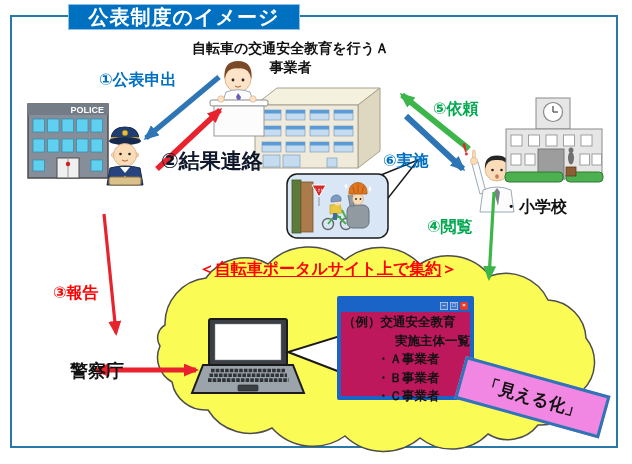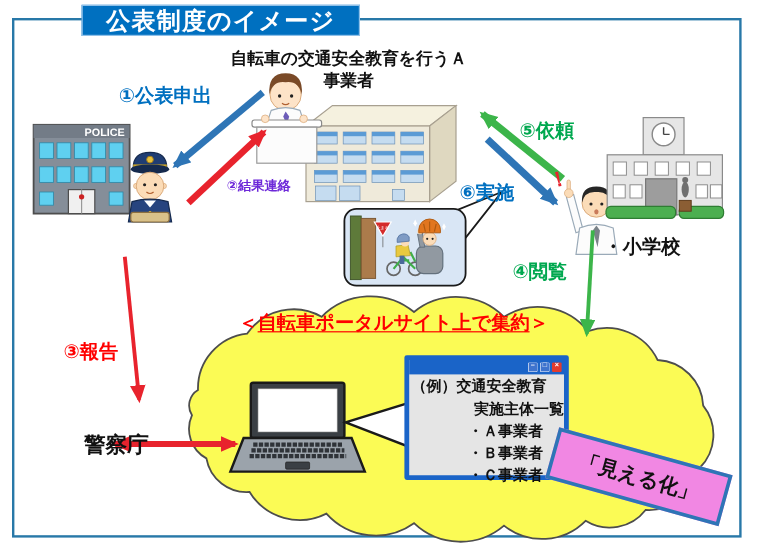--- a/index.html
+++ b/index.html
@@ -6,46 +6,46 @@
   .canvas{position:relative;width:632px;height:464px;background:#fff;overflow:hidden;
           font-family:"Liberation Sans","DejaVu Sans",sans-serif;}
   .frame{position:absolute;left:10px;top:15px;width:604px;height:429px;
          border:2px solid #2878A8;z-index:1;}
   svg.scene{position:absolute;left:0;top:0;z-index:2;}
   .banner{position:absolute;left:36px;top:4px;width:230px;height:24px;background:#0070C0;
           border:1px solid #8FC0E8;color:#fff;font-size:20px;font-weight:bold;
           display:flex;align-items:center;justify-content:center;z-index:9;letter-spacing:1px;margin-left:32px;}
   .lbl{position:absolute;font-weight:bold;white-space:nowrap;z-index:5;}
   #lbl-s1{left:99px;top:70px;font-size:16px;color:#0070C0;}
-  #lbl-s2{left:161px;top:147px;font-size:11px;color:#6d28d9;margin-left:28px;}
+  #lbl-s2{left:161px;top:147px;font-size:21px;color:#0f172a;}
   #lbl-s3{left:53px;top:283px;font-size:16px;color:#FF0000;}
   #lbl-s4{left:427px;top:217px;font-size:16px;color:#00A84F;}
   #lbl-s5{left:433px;top:99px;font-size:16px;color:#00A84F;}
   #lbl-s6{left:383px;top:151px;font-size:16px;color:#0070C0;}
   #lbl-operator{left:188px;top:39px;width:205px;text-align:center;font-size:14px;
                 color:#111;line-height:19px;}
   #lbl-police{left:44px;top:186px;font-size:16.5px;color:#111;}
   #lbl-npa{left:24px;top:359px;font-size:18px;color:#111;margin-left:46px;}
   #lbl-audience{left:503px;top:196px;font-size:16px;color:#111;line-height:22px;}
   #lbl-exclaim{left:457px;top:138px;font-size:17px;color:#E8232D;transform:rotate(-14deg);}
   #portal-heading{left:186px;top:259px;width:284px;text-align:center;font-size:16px;
                   color:#FF0000;}
   #portal-heading .u{text-decoration:underline;text-underline-offset:2px;}
   .browser{position:absolute;left:337px;top:296px;width:129px;height:96px;
-           border:4px solid #1A64C8;border-radius:2px;background:#e5e5e5;z-index:6;}
+           border:4px solid #1A64C8;border-radius:2px;background:#be185d;z-index:6;}
   .browser-titlebar{height:12px;background:#1A64C8;display:flex;justify-content:flex-end;
            align-items:center;gap:2px;padding-right:2px;}
   .wbtn{width:8px;height:8px;font-size:6px;line-height:7px;text-align:center;color:#fff;
            font-weight:bold;border-radius:1px;}
   .b1,.b2{background:#3F74CE;box-shadow:inset 0 0 0 0.5px #fff;}
   .b3{background:#E23B2E;}
   .browser-body{padding:1px 2px;font-size:12.5px;font-weight:600;line-height:18.5px;color:#111;
            white-space:nowrap;}
   .bl.ind1{margin-left:52px;}
-  .bl.ind2{margin-left:47px;}
+  .bl.ind2{margin-left:34px;}
   .pink-tag{position:absolute;left:466px;top:356px;width:144px;height:38px;
             background:#F187E3;border:3px solid #2E75B6;transform:rotate(15.5deg);
             transform-origin:0 0;display:flex;align-items:center;justify-content:center;
             font-size:17px;font-weight:600;color:#111;z-index:7;white-space:nowrap;}
 </style>
 </head>
 <body>
 
 <div class="canvas">
 

